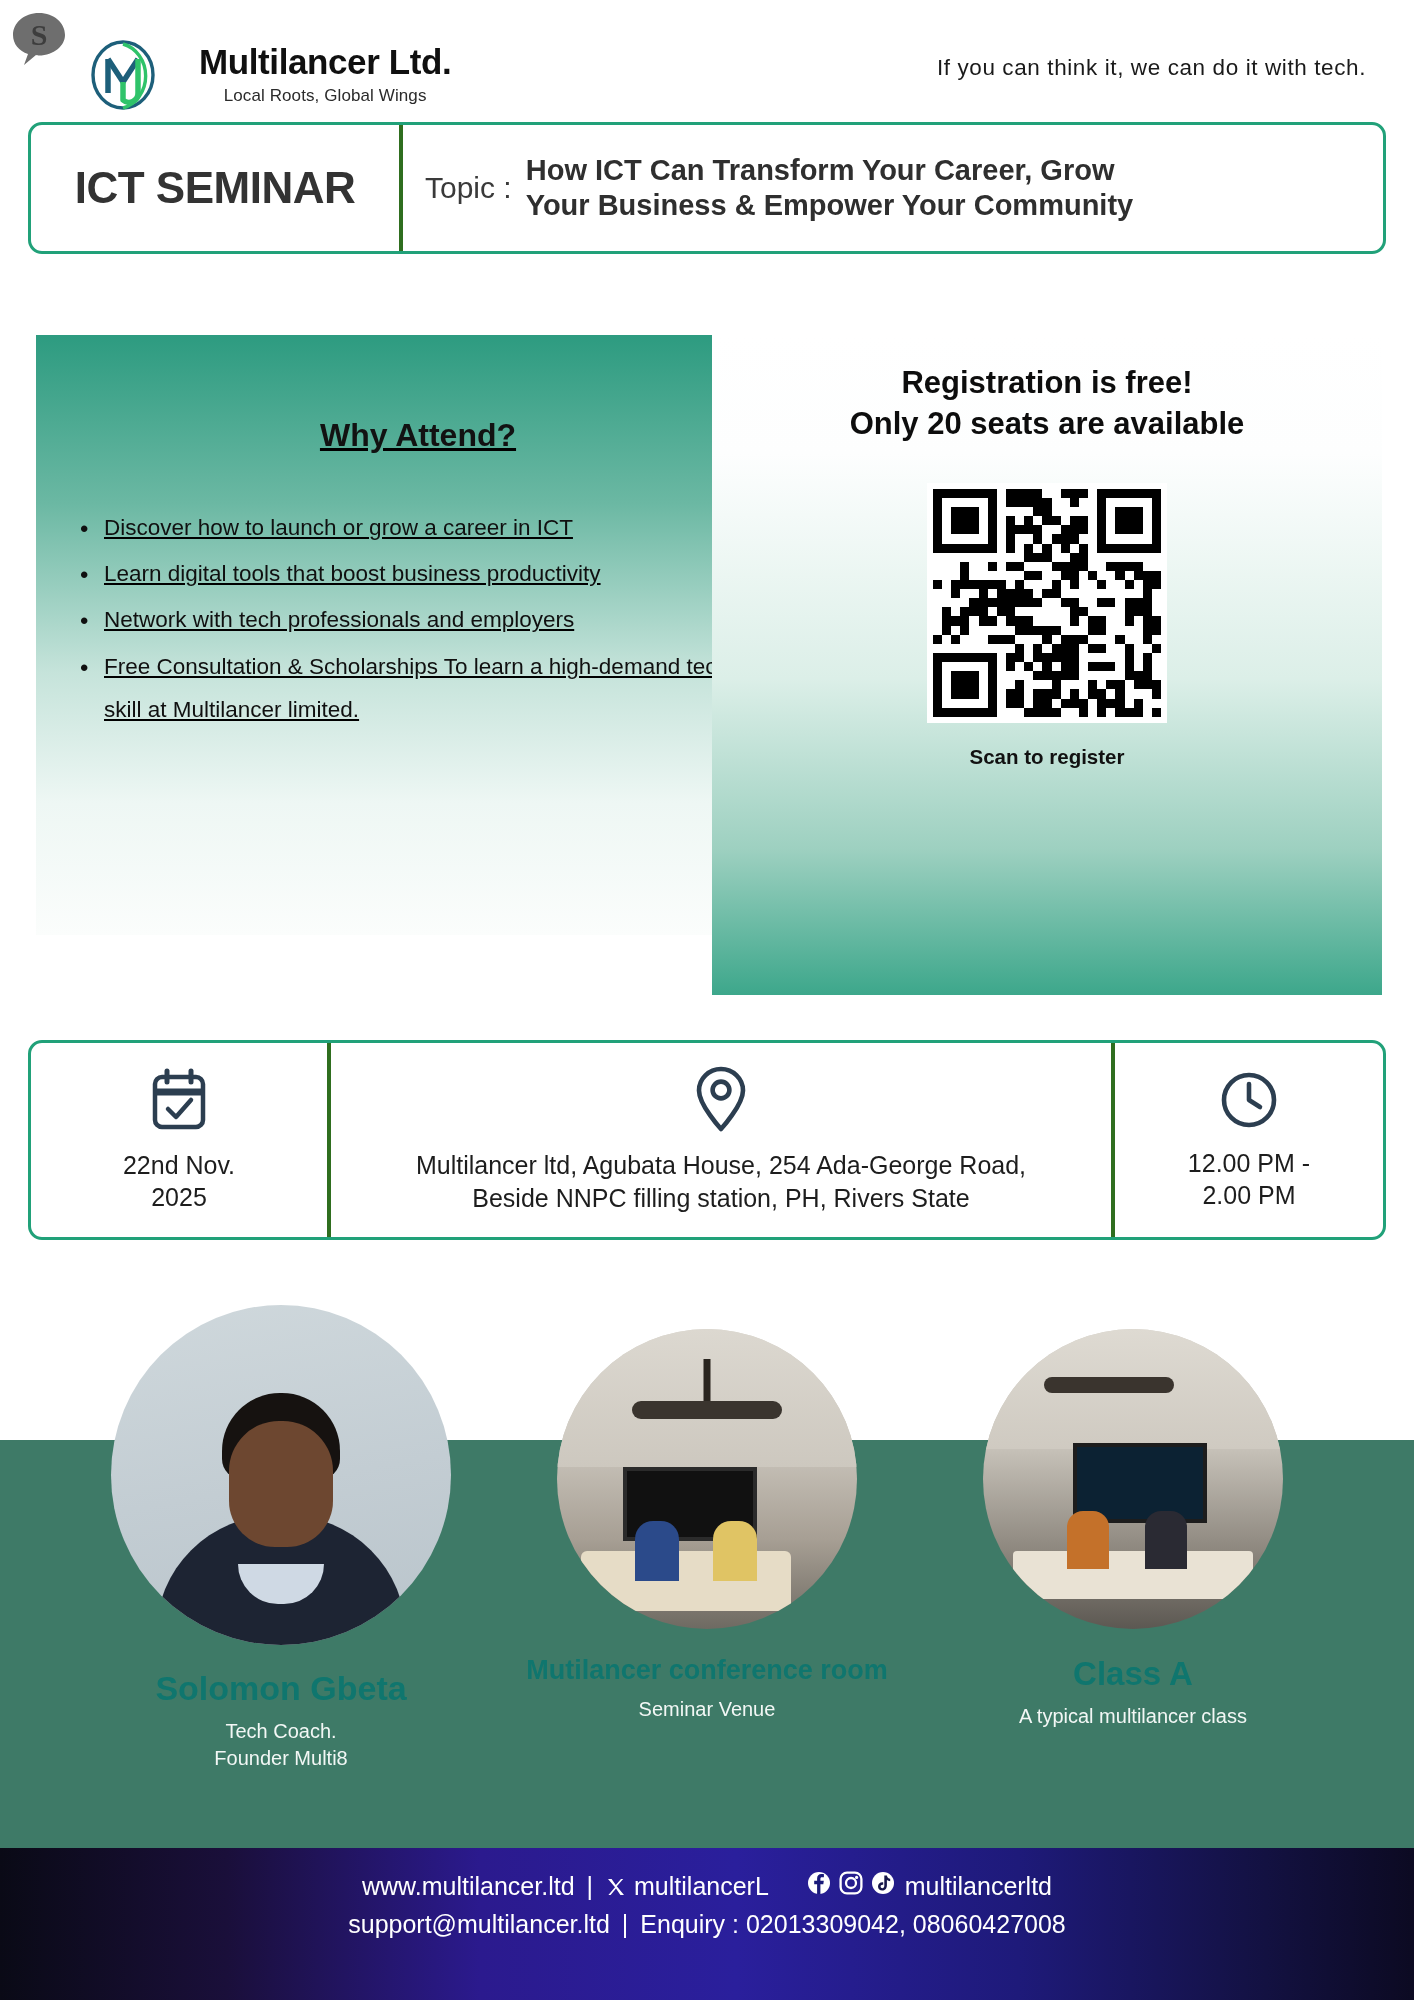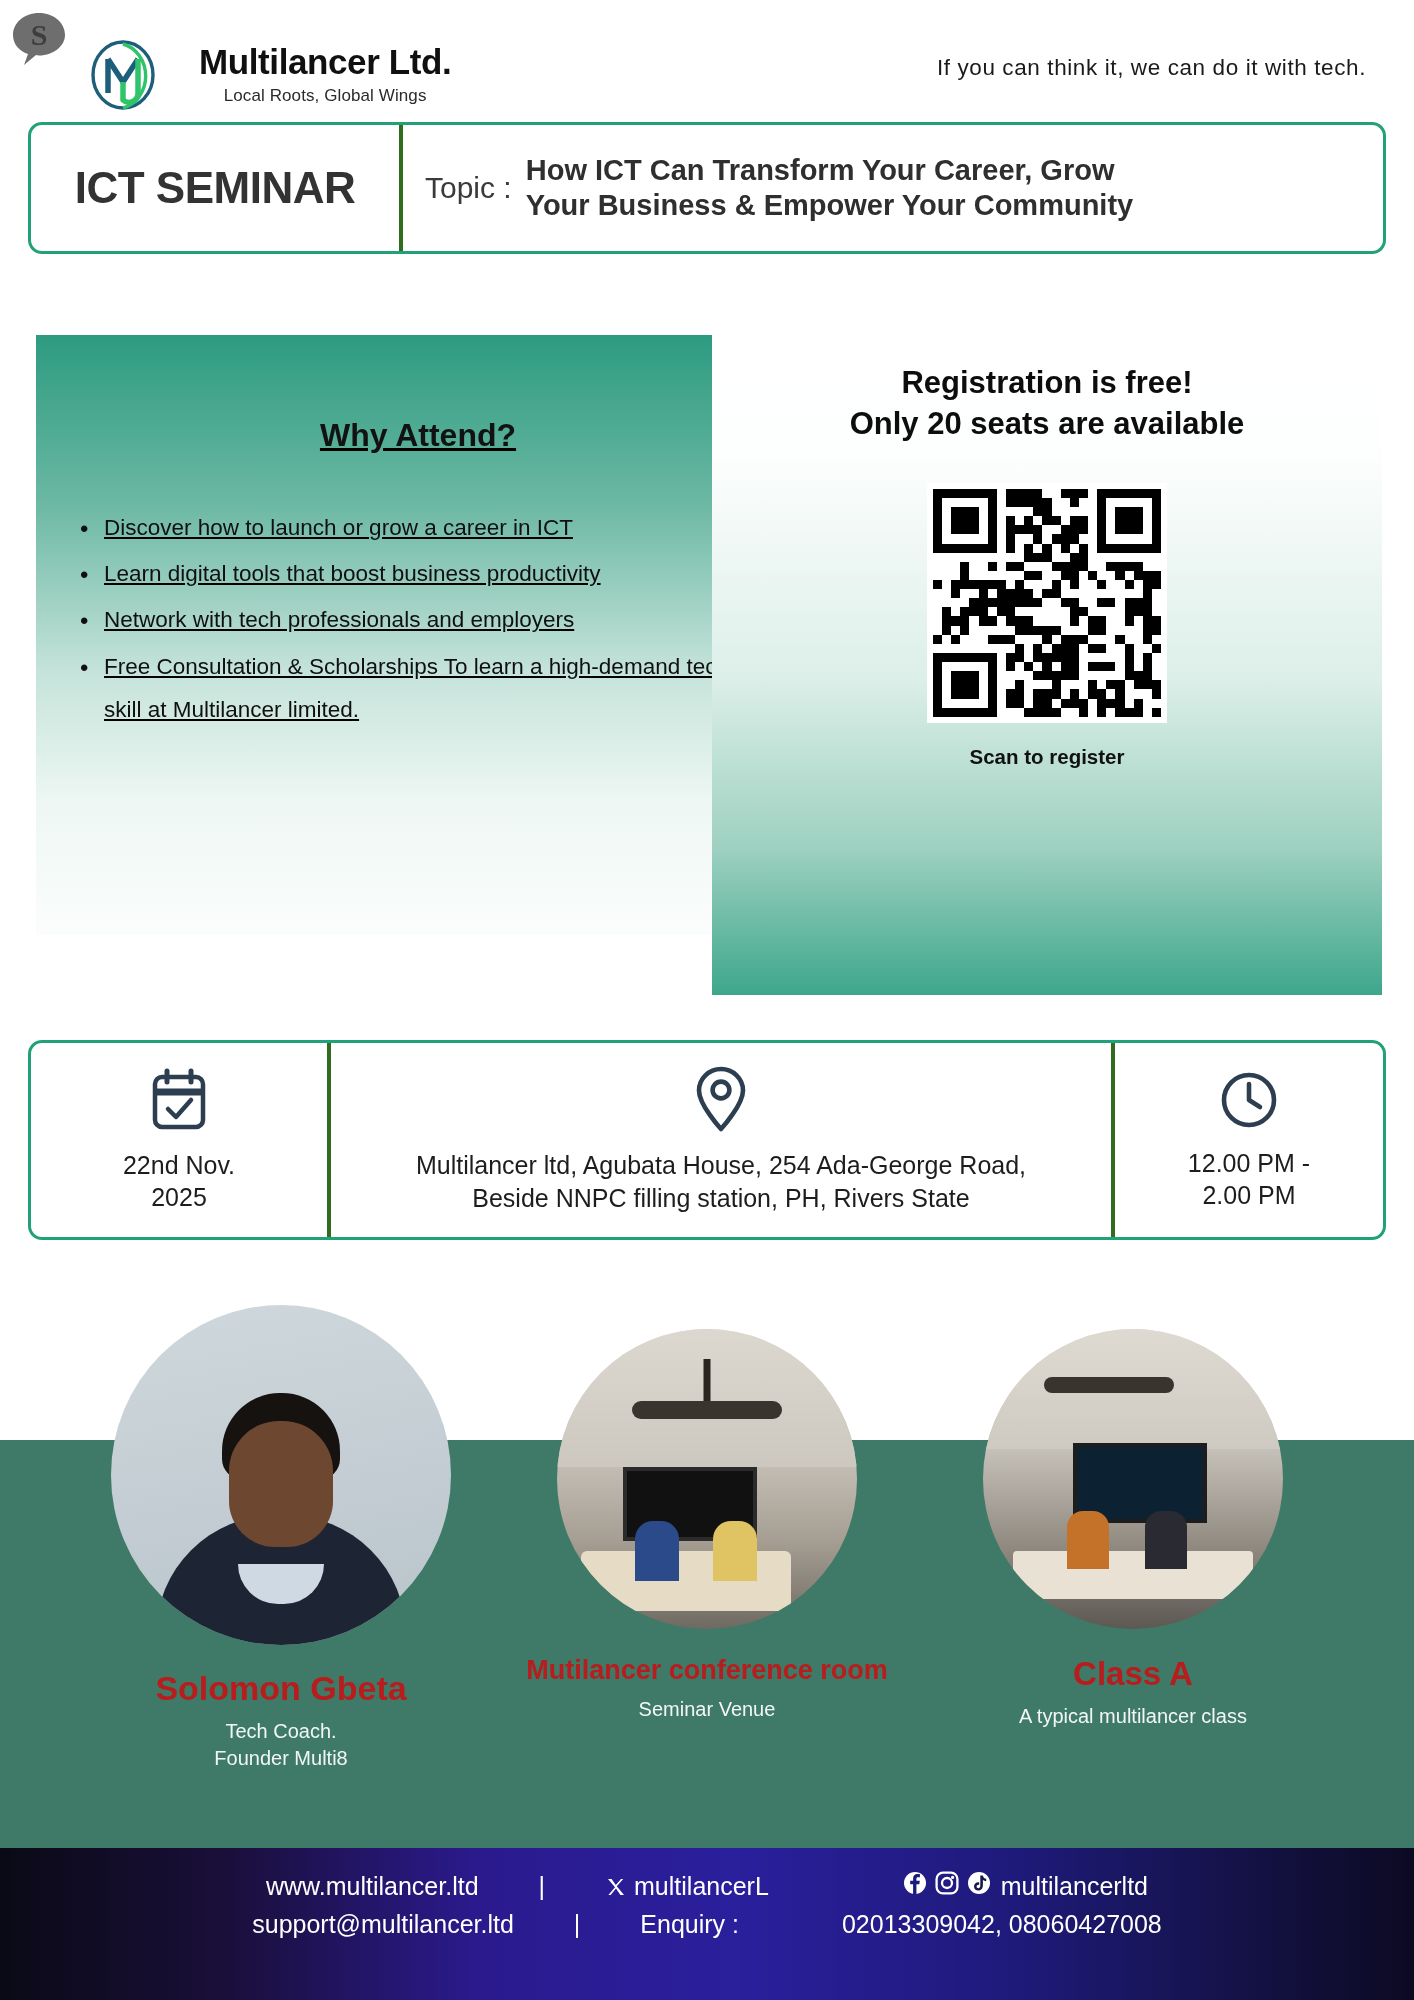--- a/index.html
+++ b/index.html
@@ -284,21 +284,21 @@
   }
   .person.p2 .photo, .person.p3 .photo {
     width: 300px;
     height: 300px;
     margin-top: 24px;
   }
   .person .name {
     margin-top: 24px;
     font-size: 34px;
     font-weight: bold;
-    color: #b91c1c;
+    color: #0f766e;
   }
   .person.p2 .name, .person.p3 .name { font-size: 27px; margin-top: 26px; }
   .person.p3 .name { font-size: 33px; }
   .person .role {
     margin-top: 10px;
     font-size: 20px;
     color: #f2f7f5;
     line-height: 1.35;
   }
 
@@ -348,21 +348,20 @@
     width: 1414px;
     text-align: center;
   }
   .f-line {
     display: flex;
     align-items: center;
     justify-content: center;
     font-size: 25px;
     line-height: 1.5;
     white-space: nowrap;
-    gap: 48px;
   }
   .f-line .sep { margin: 0 12px; color: #ffffff; }
   .f-ic { display: inline-flex; align-items: center; margin-right: 7px; }
   .f-social { display: inline-flex; align-items: center; }
   .f-social .glyphs { display: inline-flex; gap: 8px; margin-right: 10px; align-items: center; }
 </style>
 </head>
 <body>
 
 <div class="poster">

